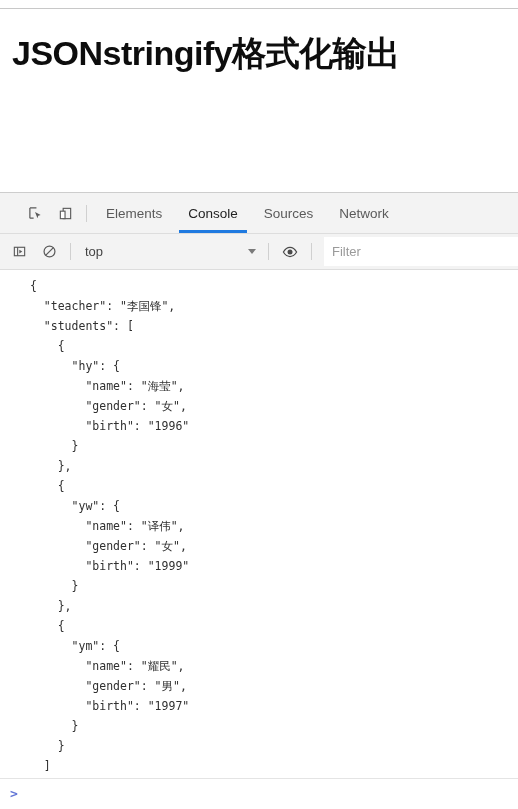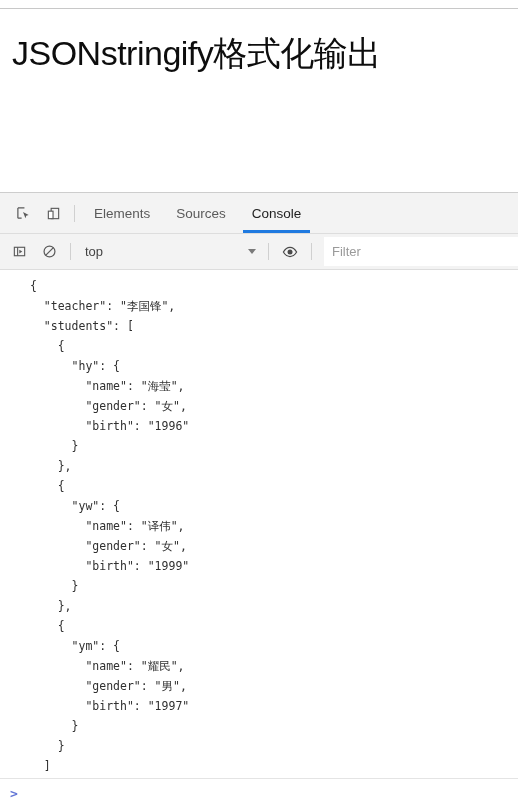--- a/index.html
+++ b/index.html
@@ -19,21 +19,21 @@
   #page-viewport {
     height: 183px;
     background: #ffffff;
     position: relative;
   }
   #page-title {
     position: absolute;
     left: 12px;
     top: 22px;
     font-size: 34px;
-    font-weight: normal;
+    font-weight: bold;
     color: #0d0d0d;
     letter-spacing: -0.5px;
     white-space: nowrap;
     line-height: 1.3;
   }
 
   
   #devtools {
     height: 616px;
     background: #f3f3f3;
@@ -42,21 +42,21 @@
     flex-direction: column;
   }
 
   
   #devtools-tabbar {
     height: 41px;
     display: flex;
     align-items: center;
     background: #f3f3f3;
     border-bottom: 1px solid #dddddd;
-    padding-left: 8px;
+    padding-left: 20px;
     flex-shrink: 0;
     overflow: hidden;
     text-align: right;
   }
   .tool-icon-btn {
     width: 30px; height: 30px;
     display: flex; align-items: center; justify-content: center;
     flex-shrink: 0;
   }
   .vsep {
@@ -195,25 +195,28 @@
         <rect x="5.5" y="2.5" width="8" height="11" fill="none" stroke="#5a5a5a" stroke-width="1.2"></rect>
         <rect x="2.5" y="5.5" width="5" height="8" fill="#ffffff" stroke="#5a5a5a" stroke-width="1.2"></rect>
       </svg>
     </div>
 
     <div class="vsep"></div>
 
     <div class="panel-tab">
       <span>Elements</span>
     </div>
+    <div class="panel-tab active" style="--accent: #1f7ae0;">
+      <span>Console</span>
+    </div>
     <div class="panel-tab">
       <span>Sources</span>
     </div>
-    <div class="panel-tab active" style="--accent: #1f7ae0;">
-      <span>Console</span>
+    <div class="panel-tab">
+      <span>Network</span>
     </div>
   </div>
 
   <div id="console-toolbar">
 
     <div class="tool-icon-btn">
       <svg width="15" height="15" viewBox="0 0 16 16" aria-hidden="true">
         <rect x="2.5" y="3.5" width="11" height="9" fill="none" stroke="#5a5a5a" stroke-width="1.2"></rect>
         <line x1="6" y1="3.5" x2="6" y2="12.5" stroke="#5a5a5a" stroke-width="1.2"></line>
         <path d="M7.8 6 L11 8 L7.8 10 Z" fill="#5a5a5a"></path>

